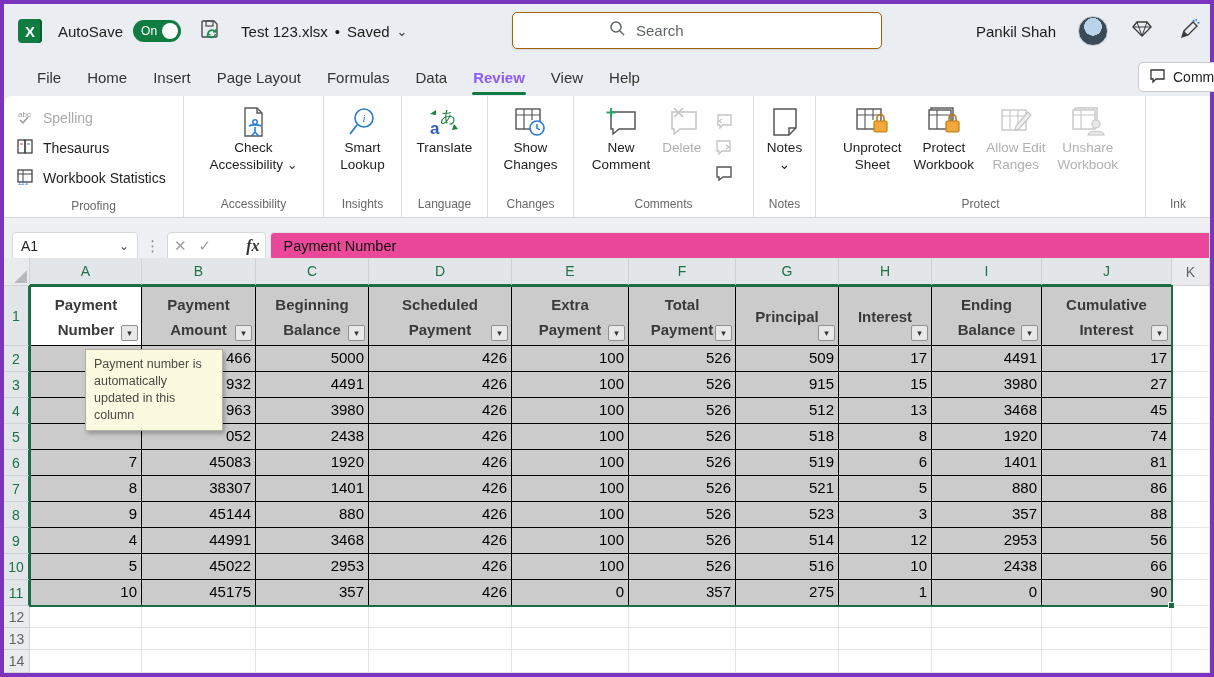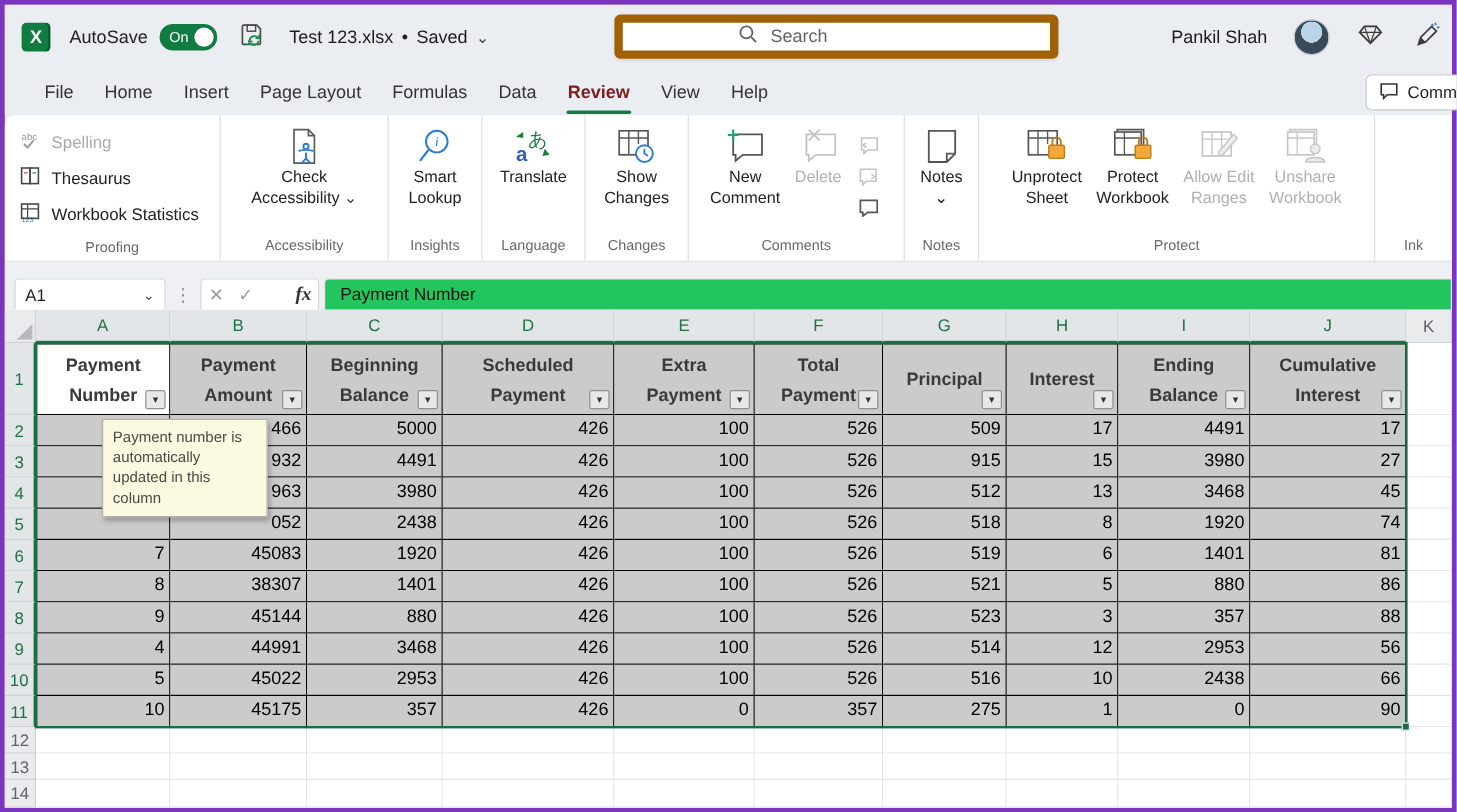--- a/index.html
+++ b/index.html
@@ -10,30 +10,30 @@
   
   .titlebar { height:54px; position:relative; display:flex; align-items:center; background:#eaedf1; flex:none; }
   .tb-left { display:flex; align-items:center; gap:10px; padding-left:14px; }
   .xl-logo { width:24px; height:24px; border-radius:4px; background:#107c41; color:#fff; font-weight:bold; font-size:15px; display:flex; align-items:center; justify-content:center; box-shadow:inset -2px 0 0 #0c5c31; }
   .autosave-lbl { font-size:15px; color:#222; margin-left:6px; }
   .toggle { width:48px; height:22px; border-radius:11px; background:#107c41; color:#fff; font-size:12px; display:flex; align-items:center; padding:0 3px 0 8px; gap:5px; cursor:default; }
   .knob { width:16px; height:16px; border-radius:50%; background:#fff; margin-left:auto; }
   .save-ic { margin-left:8px; }
   .doc-title { font-size:15px; color:#1b1b1b; margin-left:10px; display:flex; align-items:center; gap:7px; }
   .chev { font-size:13px; color:#333; }
-  .searchbox { position:absolute; left:508px; top:8px; width:370px; height:37px; background:#fff; border:7px solid #a16207; border-radius:5px; display:flex; align-items:center; gap:10px; padding-left:96px; box-shadow:0 1px 2px rgba(0,0,0,.08); }
+  .searchbox { position:absolute; left:508px; top:8px; width:370px; height:37px; background:#fff; border:1px solid #a16207; border-radius:5px; display:flex; align-items:center; gap:10px; padding-left:96px; box-shadow:0 1px 2px rgba(0,0,0,.08); }
   .searchbox .ph { color:#5f6368; font-size:15px; }
   .tb-right { position:absolute; right:10px; top:0; height:54px; display:flex; align-items:center; gap:22px; }
   .user-name { font-size:15px; color:#1b1b1b; }
   .avatar { width:30px; height:30px; border-radius:50%; background:radial-gradient(circle at 50% 35%, #b9d4e8 0 38%, #3a4a57 39% 100%); border:1px solid #c6c9cd; }
 
   
   .menurow { height:38px; display:flex; align-items:center; padding-left:20px; position:relative; background:#eaedf1; flex:none; }
   .mtab { font-size:15px; color:#333; padding:8px 13px; position:relative; cursor:default; white-space:nowrap; }
-  .mtab.active { color:#7f1d1d; font-weight:700; }
+  .mtab.active { color:#8b5cf6; font-weight:700; }
   .mtab.active::after { content:""; position:absolute; left:12px; right:12px; bottom:-1px; height:3px; border-radius:2px; background:#107c41; }
   .comments-btn { position:absolute; left:1134px; top:4px; height:30px; width:130px; background:#fff; border:1px solid #c8cbcf; border-radius:5px; display:flex; align-items:center; gap:7px; padding:0 10px; font-size:14px; color:#222; overflow:hidden; white-space:nowrap; }
 
   
   .ribbon { height:122px; background:#fff; border-radius:8px 0 0 0; border-bottom:1px solid #d4d7da; display:flex; flex:none; box-shadow:0 1px 1px rgba(0,0,0,.04); }
   .rgroup { display:flex; flex-direction:column; border-right:1px solid #dcdee1; padding:4px 2px 2px 2px; flex:none; }
   .rgroup:last-child { border-right:none; }
   .glabel { margin-top:auto; text-align:center; font-size:12px; color:#68686b; padding:3px 0 4px; white-space:nowrap; }
   .gbody { display:flex; flex:1; justify-content:center; }
   .stack { display:flex; flex-direction:column; justify-content:flex-start; gap:2px; padding:4px 6px; }
@@ -47,21 +47,21 @@
   .mini { width:22px; height:20px; display:flex; align-items:center; justify-content:center; }
 
   
   .fbar { height:40px; background:#eef0f3; display:flex; align-items:center; padding:16px 0 0 8px; gap:4px; flex:none; }
   .namebox { width:126px; height:29px; background:#fff; border:1px solid #d5d8db; border-radius:4px; display:flex; align-items:center; font-size:14px; color:#222; padding:0 8px; }
   .namebox .nb-chev { margin-left:auto; color:#555; font-size:12px; }
   .fdots { color:#8a8d90; font-size:15px; padding:0 3px; letter-spacing:0; }
   .fbtns { height:29px; background:#fff; border:1px solid #d5d8db; border-radius:4px; display:flex; align-items:center; padding:0 6px; gap:12px; }
   .fbtn { color:#9b9ea1; font-size:15px; }
   .fx { color:#333; font-style:italic; font-family:"Liberation Serif", serif; font-weight:bold; font-size:16px;margin-left:23px; }
-  .finput { flex:1; height:29px; background:#22c55e; border:1px solid #e2e4e7; border-radius:4px 0 0 4px; display:flex; align-items:center; padding:0 12px; font-size:14.5px; color:#111; }
+  .finput { flex:1; height:29px; background:#ec4899; border:1px solid #e2e4e7; border-radius:4px 0 0 4px; display:flex; align-items:center; padding:0 12px; font-size:14.5px; color:#111; }
 
   
   .sheet { position:relative; flex:1; background:#fff; overflow:hidden; }
   .cell { position:absolute; font-size:15px; overflow:hidden; }
   .chd { background:#e9ebed; color:#5f6368; font-size:14px; display:flex; align-items:center; justify-content:center; border-right:1px solid #cfd2d5; border-bottom:1px solid #cfd2d5; }
   .chd.sel { background:#e2e6e8; color:#1e7145; border-bottom:2px solid #1e7145; }
   .rhd { background:#e9ebed; color:#5f6368; font-size:14px; display:flex; align-items:center; justify-content:center; border-bottom:1px solid #cfd2d5; border-right:1px solid #cfd2d5; }
   .rhd.sel { background:#e2e6e8; color:#1e7145; border-right:2px solid #1e7145; }
   .corner { background:#e9ebed; border-right:1px solid #cfd2d5; border-bottom:1px solid #cfd2d5; }
   .corner::after { content:""; position:absolute; right:2px; bottom:2px; border-left:13px solid transparent; border-bottom:13px solid #b7babd; }

